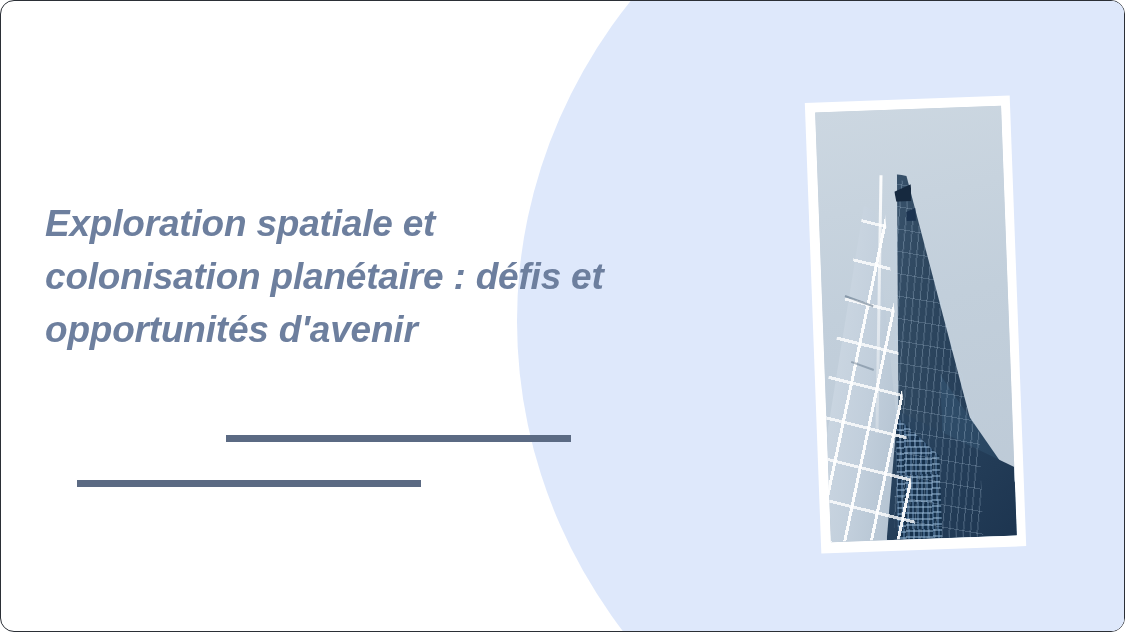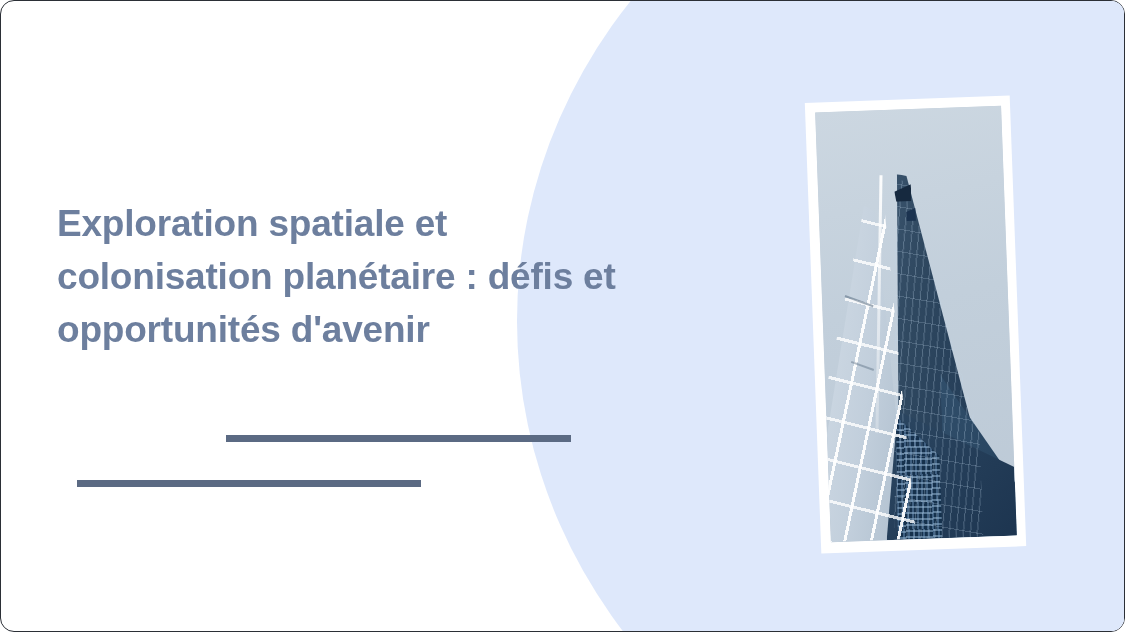--- a/index.html
+++ b/index.html
@@ -45,24 +45,25 @@
     left: 980px;
     width: 200px;
     height: 632px;
     background: #dee8fb;
     z-index: 0;
   }
 
   
   .title-block {
     position: absolute;
-    left: 56px;
+    left: 44px;
     top: 196px;
     width: 560px;
     z-index: 3;
+    font-style: italic;
   }
   .slide-title {
     margin: 0;
     font-family: "Liberation Sans", sans-serif;
     font-size: 37px;
     font-weight: bold;
     line-height: 53px;
     letter-spacing: -0.2px;
     color: #6d7f9e;
     white-space: pre-line;

